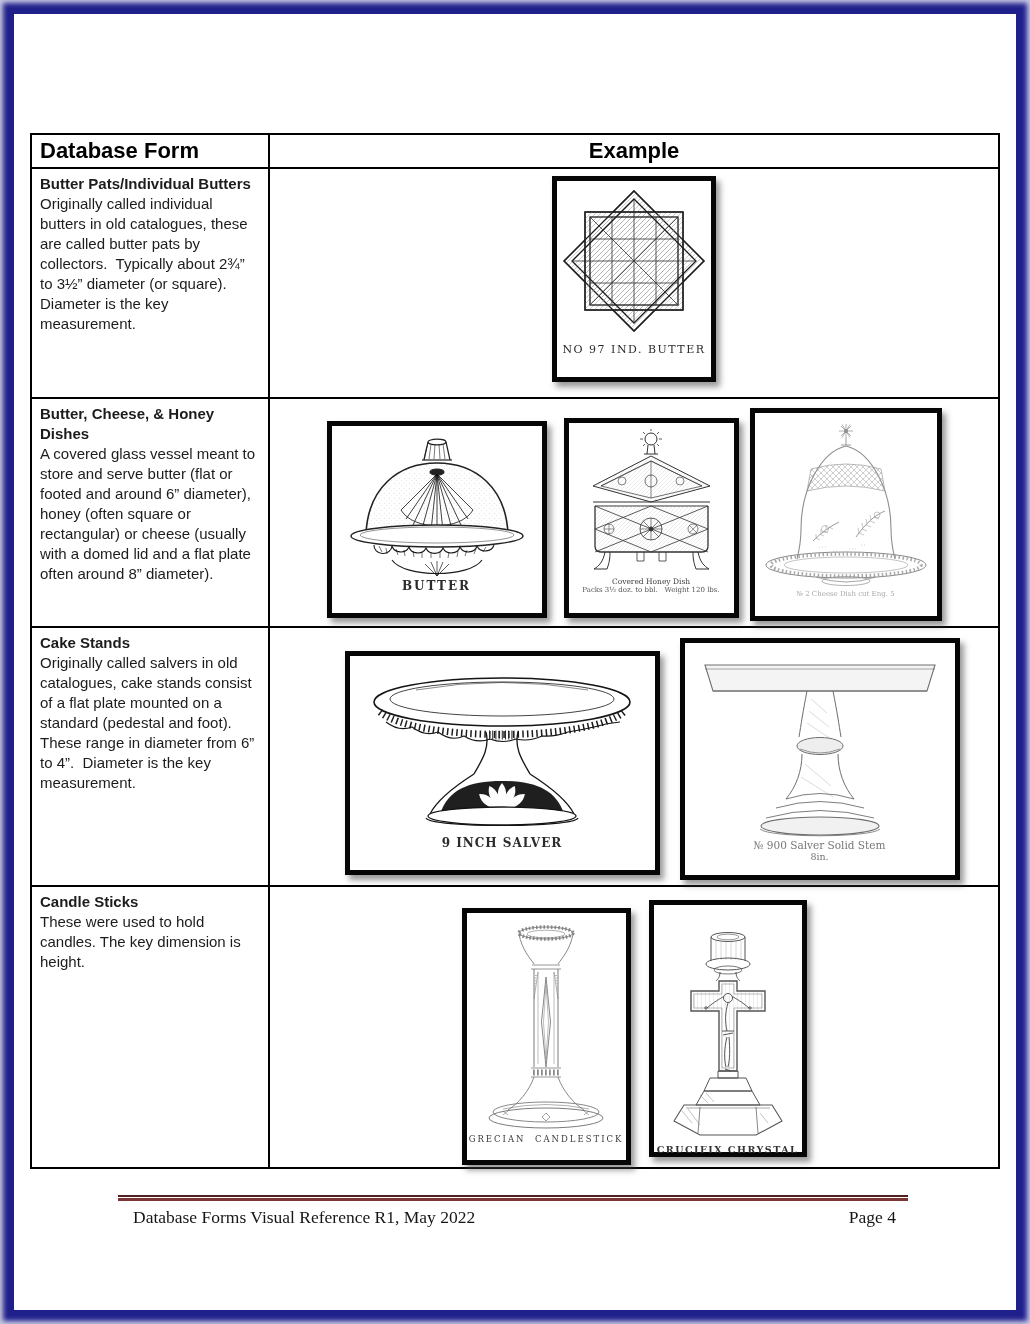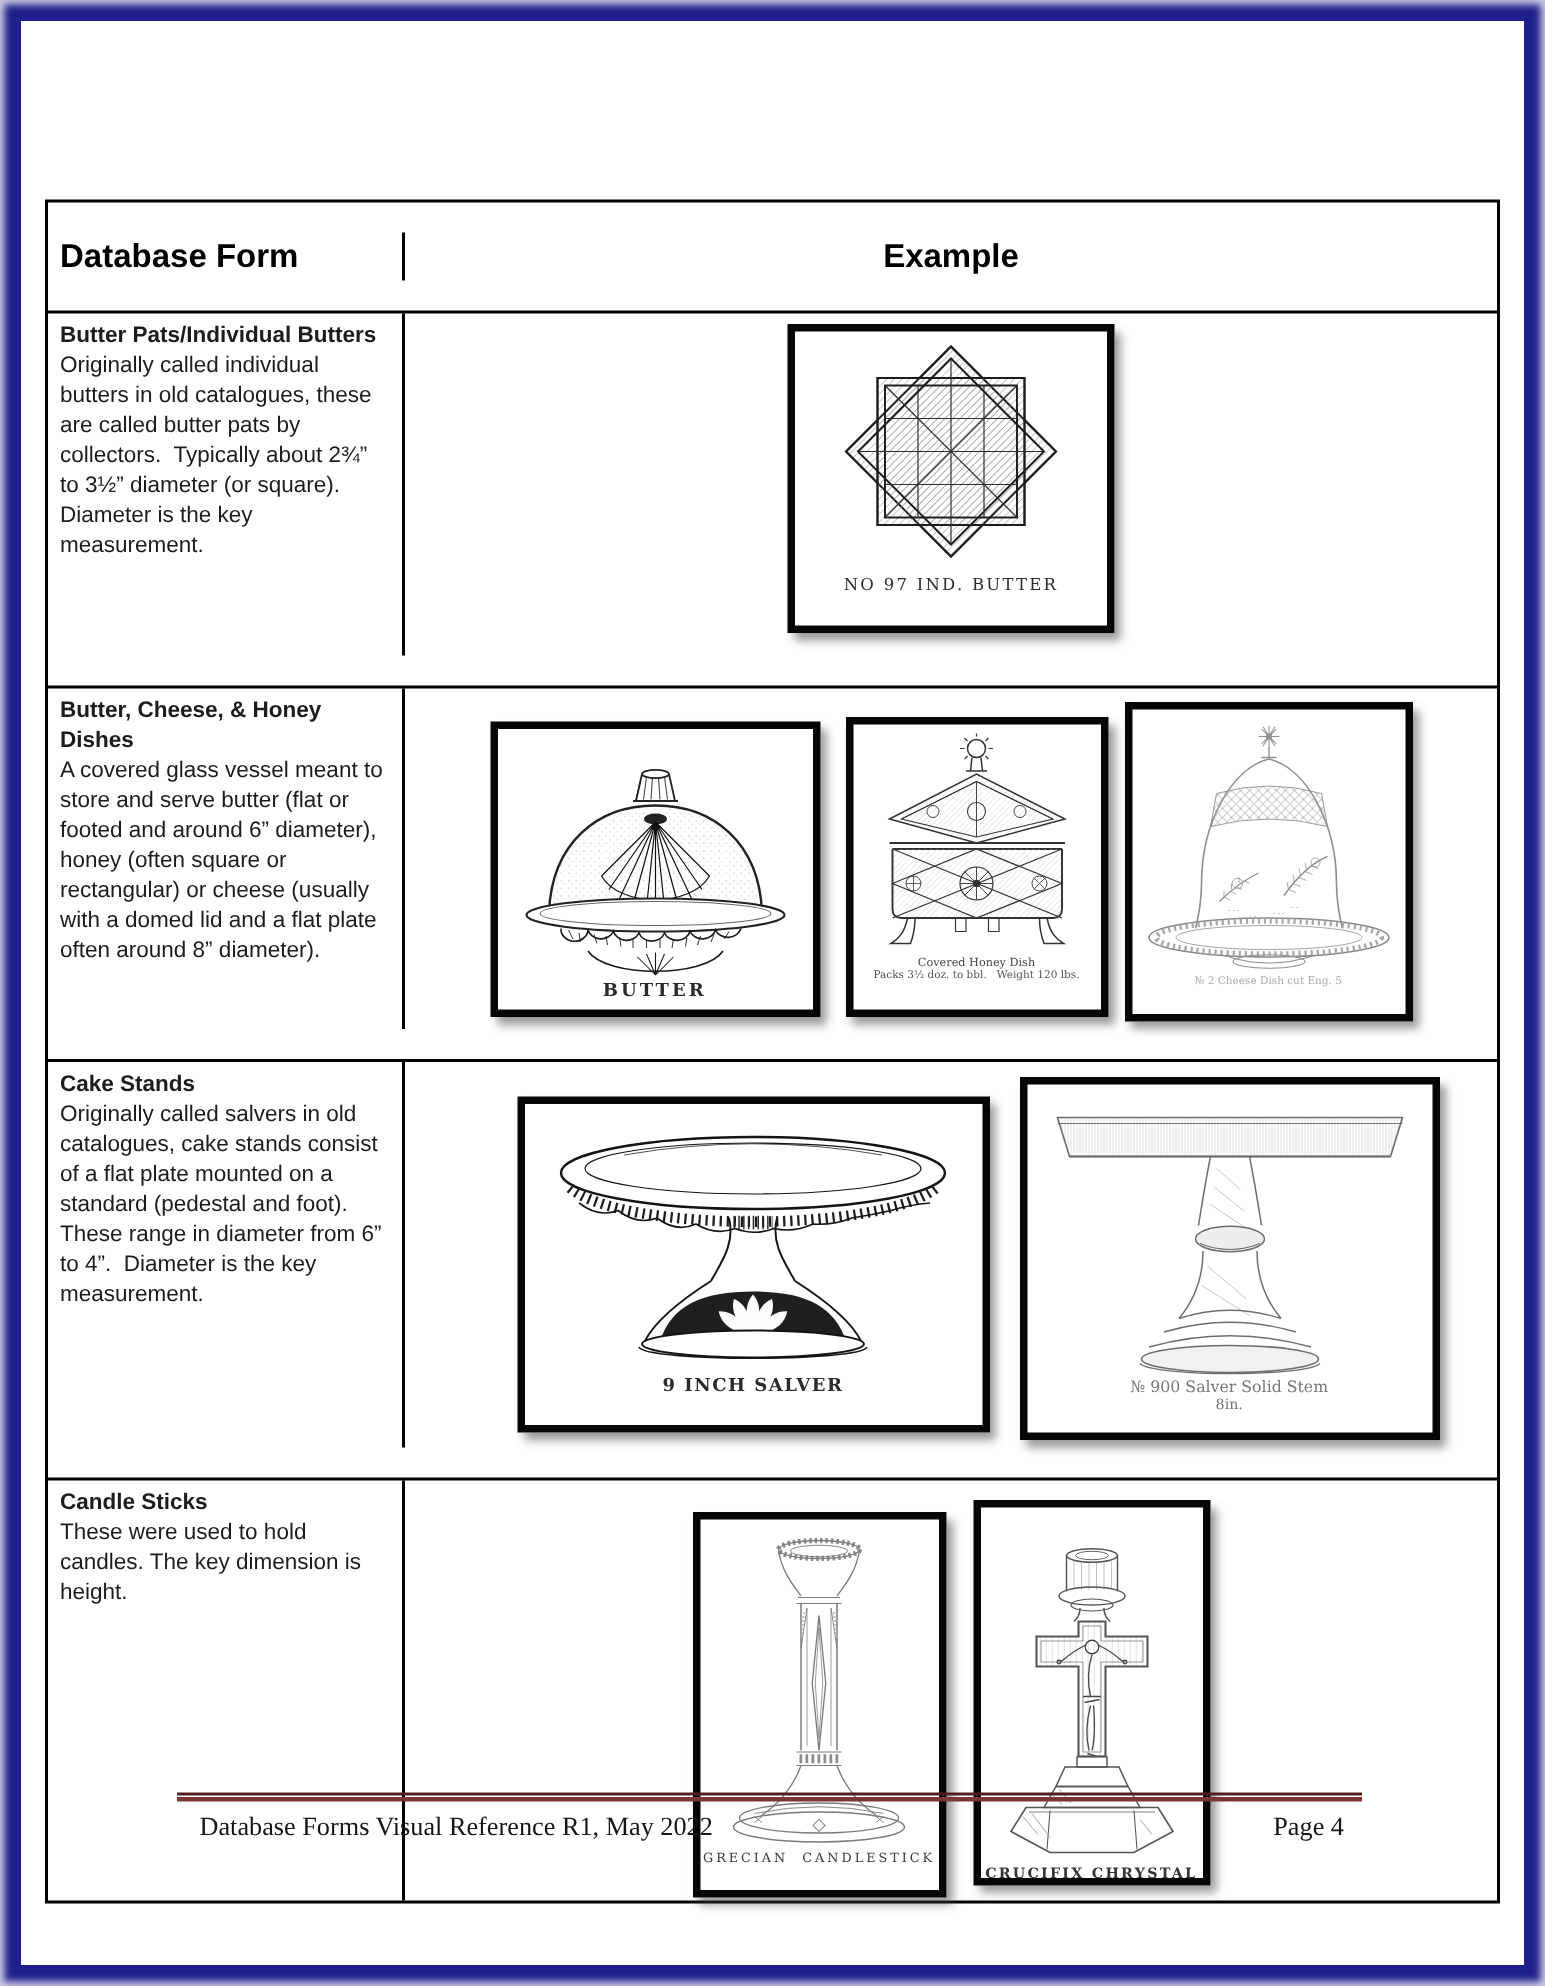--- a/index.html
+++ b/index.html
@@ -1,21 +1,21 @@
 <!DOCTYPE html>
 <html><head>
 <meta charset="utf-8">
 <style>
   html,body{margin:0;padding:0;background:#fff;}
   .page{position:relative;width:1030px;height:1324px;background:#fff;overflow:hidden;
         font-family:"Liberation Sans",sans-serif;
         box-shadow: inset 0 0 5px 3px #c9c9e4, inset 0 0 0 14px #20208c;}
   
   .tbl{position:absolute;left:30px;top:133px;width:966px;border:2px solid #000;background:#fff;}
-  .trow{display:grid;grid-template-columns:238px 1fr;border-top:2px solid #000;margin-top:20px;}
+  .trow{display:grid;grid-template-columns:238px 1fr;border-top:2px solid #000;}
   .trow:first-child{border-top:none;}
   .cell-left{border-right:2px solid #000;padding:5px 10px 0 8px;color:#1c1c1c;}
   .hdr .cell-left{padding:3px 8px;}
   .hdr-left{font-size:22px;font-weight:bold;color:#000;}
   .hdr-right{font-size:22px;font-weight:bold;color:#000;text-align:center;padding:3px 0;}
   .cell-title{font-size:15px;font-weight:bold;line-height:20px;white-space:pre-wrap;}
   .cell-body{font-size:15px;line-height:20px;white-space:pre-wrap;}
   .cell-right{display:flex;justify-content:center;align-items:flex-start;}
   
   .fig{box-sizing:border-box;background:#fff;border:5px solid #060606;
@@ -27,22 +27,22 @@
   .cap-butter{font-size:12px;font-weight:bold;letter-spacing:2px;margin-top:1px;}
   .cap-honey1{font-size:7.5px;color:#444;margin-top:1px;}
   .cap-honey2{font-size:7px;color:#555;}
   .cap-cheese{font-size:7px;color:#a9a9a9;margin-top:1px;}
   .cap-salver9{font-size:12px;font-weight:bold;letter-spacing:1px;margin-top:2px;}
   .cap-s900a{font-size:10.5px;color:#777;margin-top:2px;}
   .cap-s900b{font-size:9.5px;color:#777;}
   .cap-grecian{font-size:8.5px;color:#3a3a3a;letter-spacing:2px;margin-top:3px;}
   .cap-crucifix{font-size:9.5px;color:#333;font-weight:bold;letter-spacing:1.5px;margin-top:3px;}
   
-  .fig-butterpat{width:218px;height:206px;margin-top:7px;padding-top:8px;}
-  .fig-butter{width:220px;height:197px;margin-top:22px;padding-top:20px;}
+  .fig-butterpat{width:164px;height:206px;margin-top:7px;padding-top:8px;}
+  .fig-butter{width:220px;height:197px;margin-top:22px;padding-top:6px;}
   .fig-honey{width:175px;height:200px;margin-top:19px;margin-left:17px;padding-top:5px;}
   .fig-cheese{width:192px;height:213px;margin-top:9px;margin-left:11px;padding-top:6px;}
   .fig-salver9{width:315px;height:224px;margin-top:23px;padding-top:6px;}
   .fig-salver900{width:280px;height:242px;margin-top:10px;margin-left:20px;padding-top:6px;}
   .fig-grecian{width:169px;height:257px;margin-top:21px;padding-top:6px;}
   .fig-crucifix{width:158px;height:257px;margin-top:13px;margin-left:18px;padding-top:20px;}
   
   .footer{position:absolute;left:118px;top:1195px;width:790px;}
   .frule-a{height:2px;background:#521f1f;}
   .frule-b{height:3px;background:#7d3434;margin-top:1px;}

